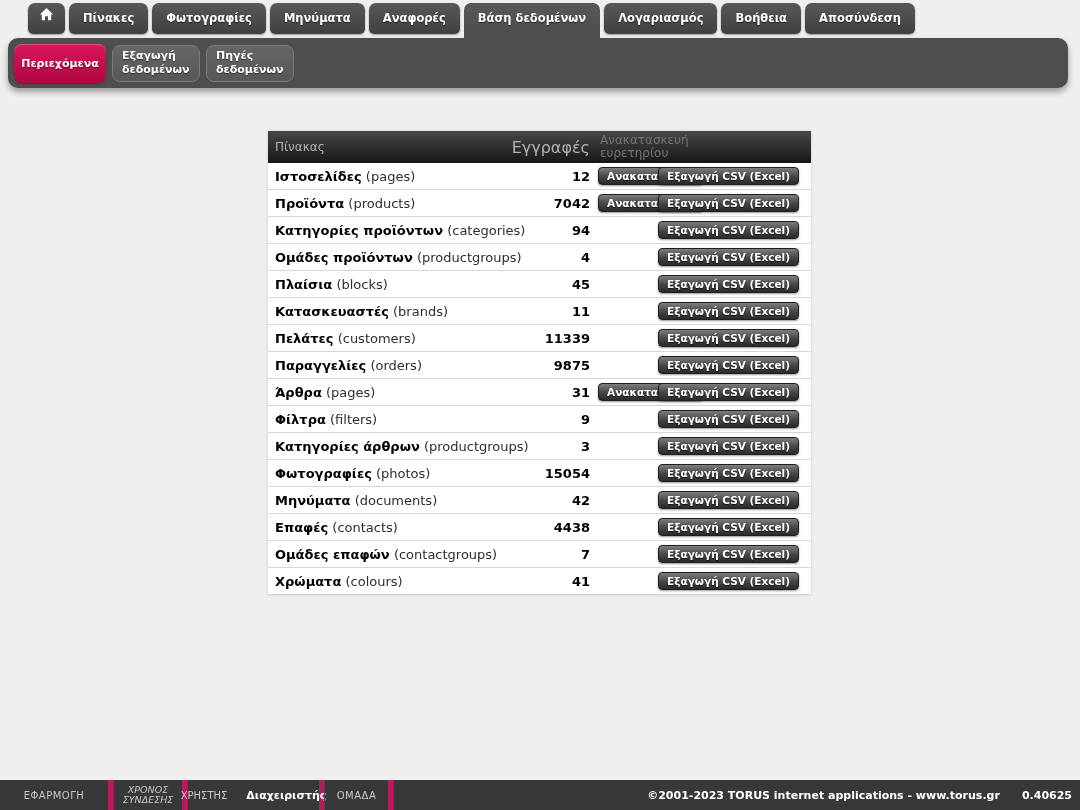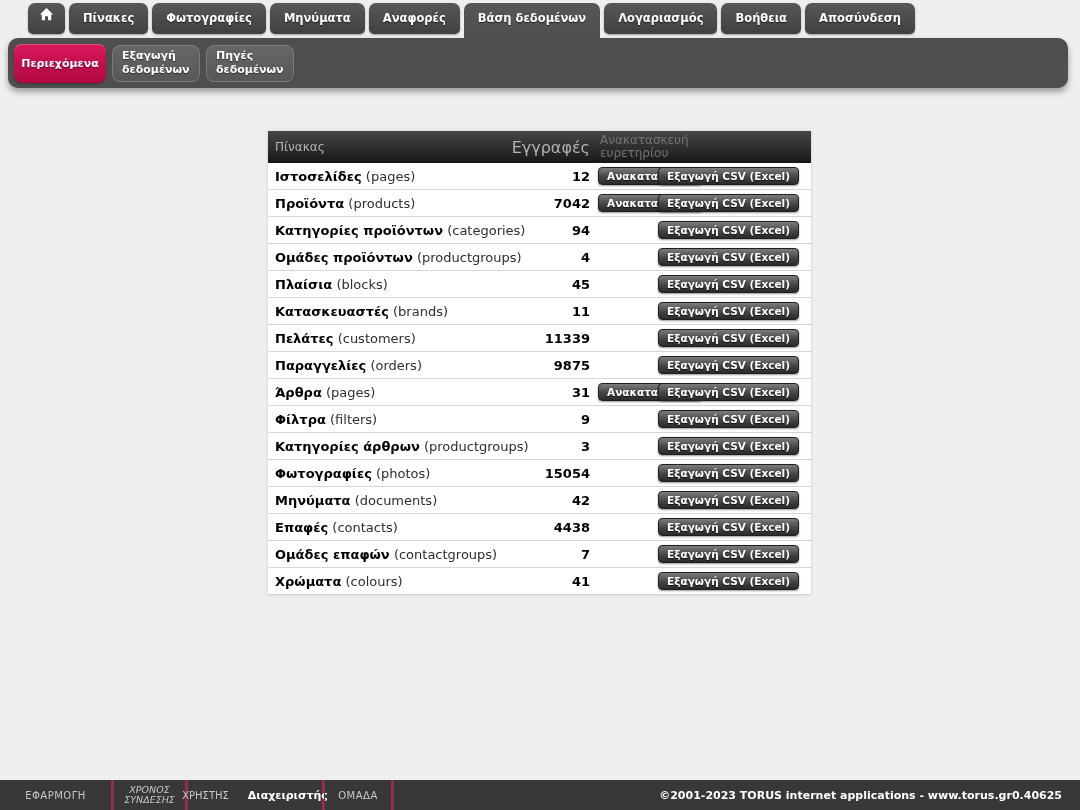--- a/index.html
+++ b/index.html
@@ -78,31 +78,31 @@
   .btn-export  { right:12px; }
 
   
   .footer {
     position:absolute; left:0; bottom:0; width:1080px; height:30px;
     background:#383838; display:flex; align-items:stretch;
     font-size:10px; color:#c9c9c9;
   }
   .fcell {
     display:flex; align-items:center; justify-content:center;
-    border-right:2px solid #be185d; padding:0 4px; text-align:center;
+    border-right:5px solid #be185d; padding:0 4px; text-align:center;
   }
   .fcell + .fcell { border-left:1px solid #4a4a4a; }
   .f-app  { width:113px; letter-spacing:.5px; }
   .f-time { width:74px; font-size:9.5px; line-height:10px;font-style:italic; }
   .f-user { width:137px; white-space:nowrap; }
   .f-user .uval { color:#fff; font-weight:bold; font-size:11px; margin-left:19px; }
   .f-group{ width:69px; letter-spacing:.5px; }
   .f-right {
     flex:1; display:flex; align-items:center; justify-content:flex-end;
-    padding-right:18px; border-left:1px solid #4a4a4a;
+    gap:22px; padding-right:8px; border-left:1px solid #4a4a4a;
   }
   .f-copy, .f-version { color:#fff; font-weight:bold; font-size:11px; }
 </style>
 </head>
 <body>
 
 <div class="tabs">
   <div class="tab home">
     <span>
       <svg viewBox="0 0 16 16" width="15" height="15" aria-hidden="true">

